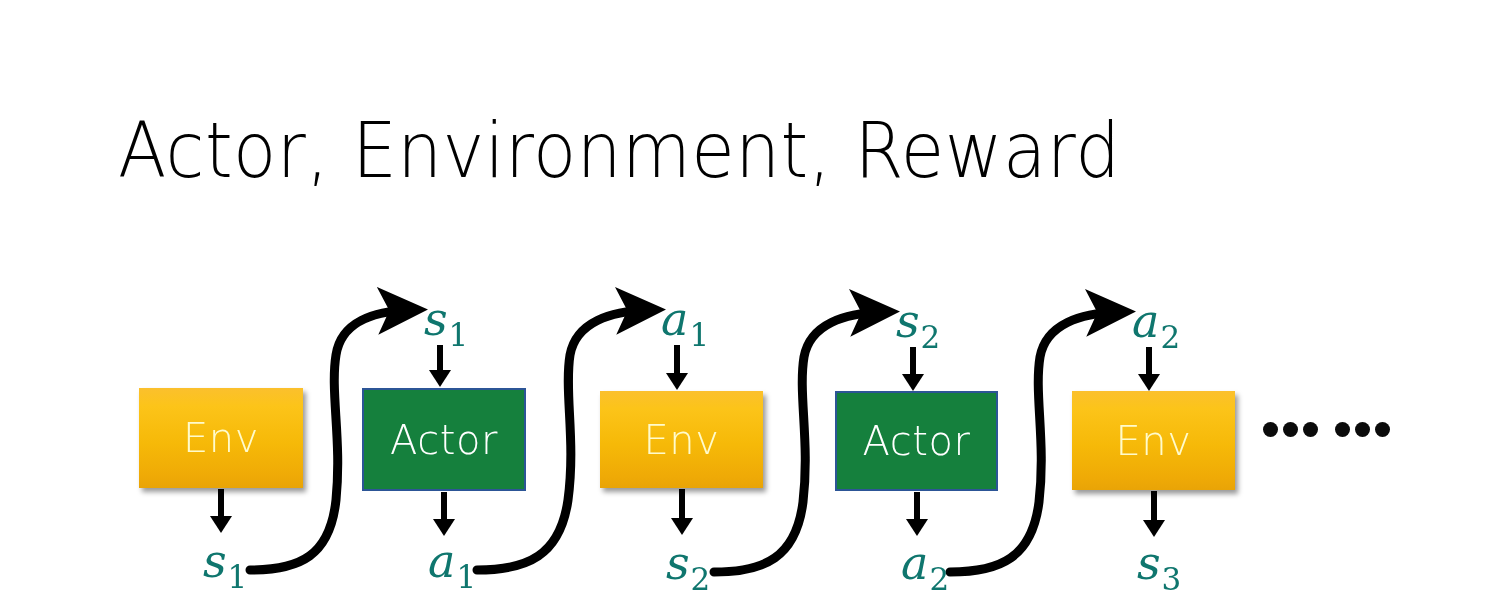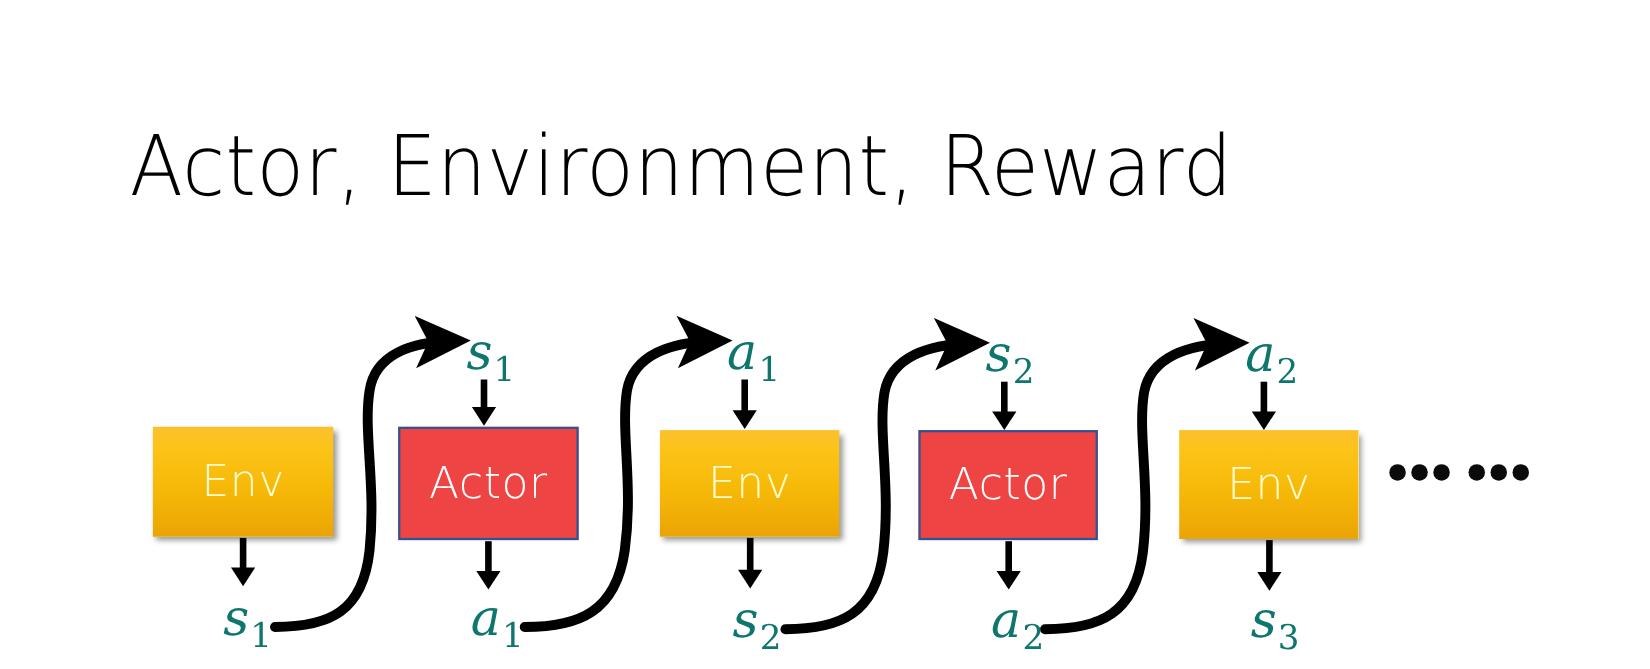--- a/index.html
+++ b/index.html
@@ -60,21 +60,21 @@
     letter-spacing: 0.5px;
     z-index: 4;
   }
   .node-box.env {
     background: linear-gradient(180deg, #FBC02D 0%, #FCC419 18%, #F6B908 55%, #EFAA06 88%, #E9A406 100%);
     color: #FFFBCC;
     box-shadow: 3px 4px 5px rgba(0,0,0,0.40);
     border: none;
   }
   .node-box.actor {
-    background: #ef4444;
+    background: #15803d;
     color: #FFFFFF;
     border: 2px solid #2C5596;
     box-shadow: none;
   }
 
   
   .v-arrow {
     position: absolute;
     z-index: 3;
   }

